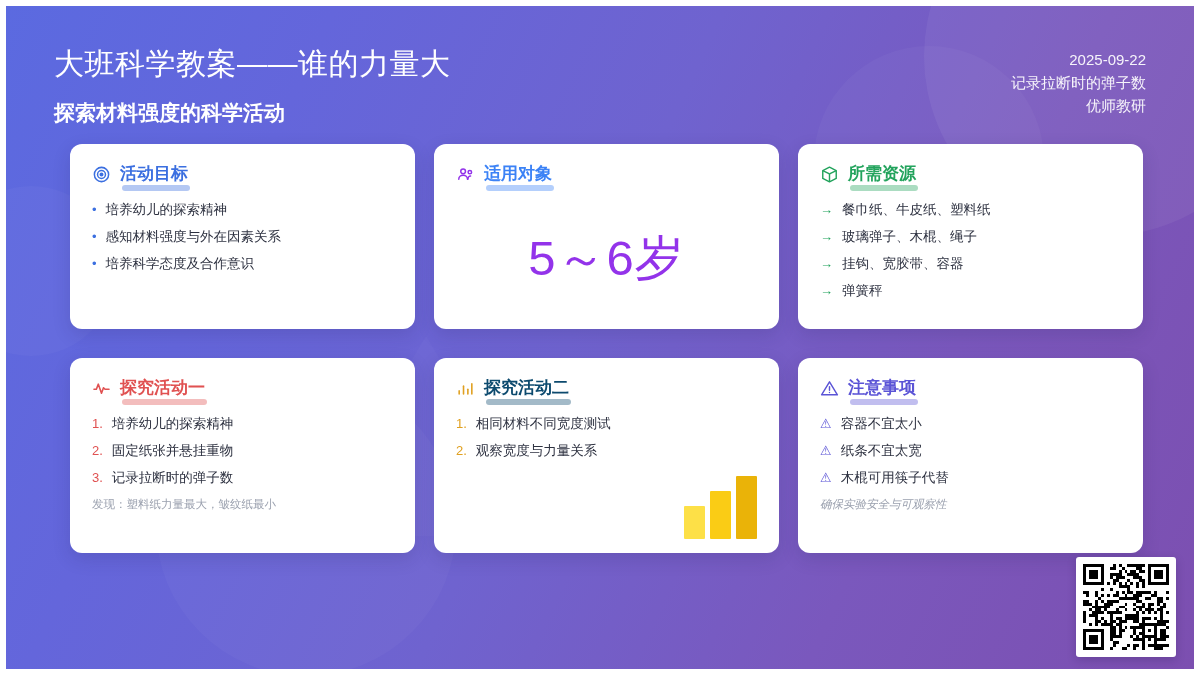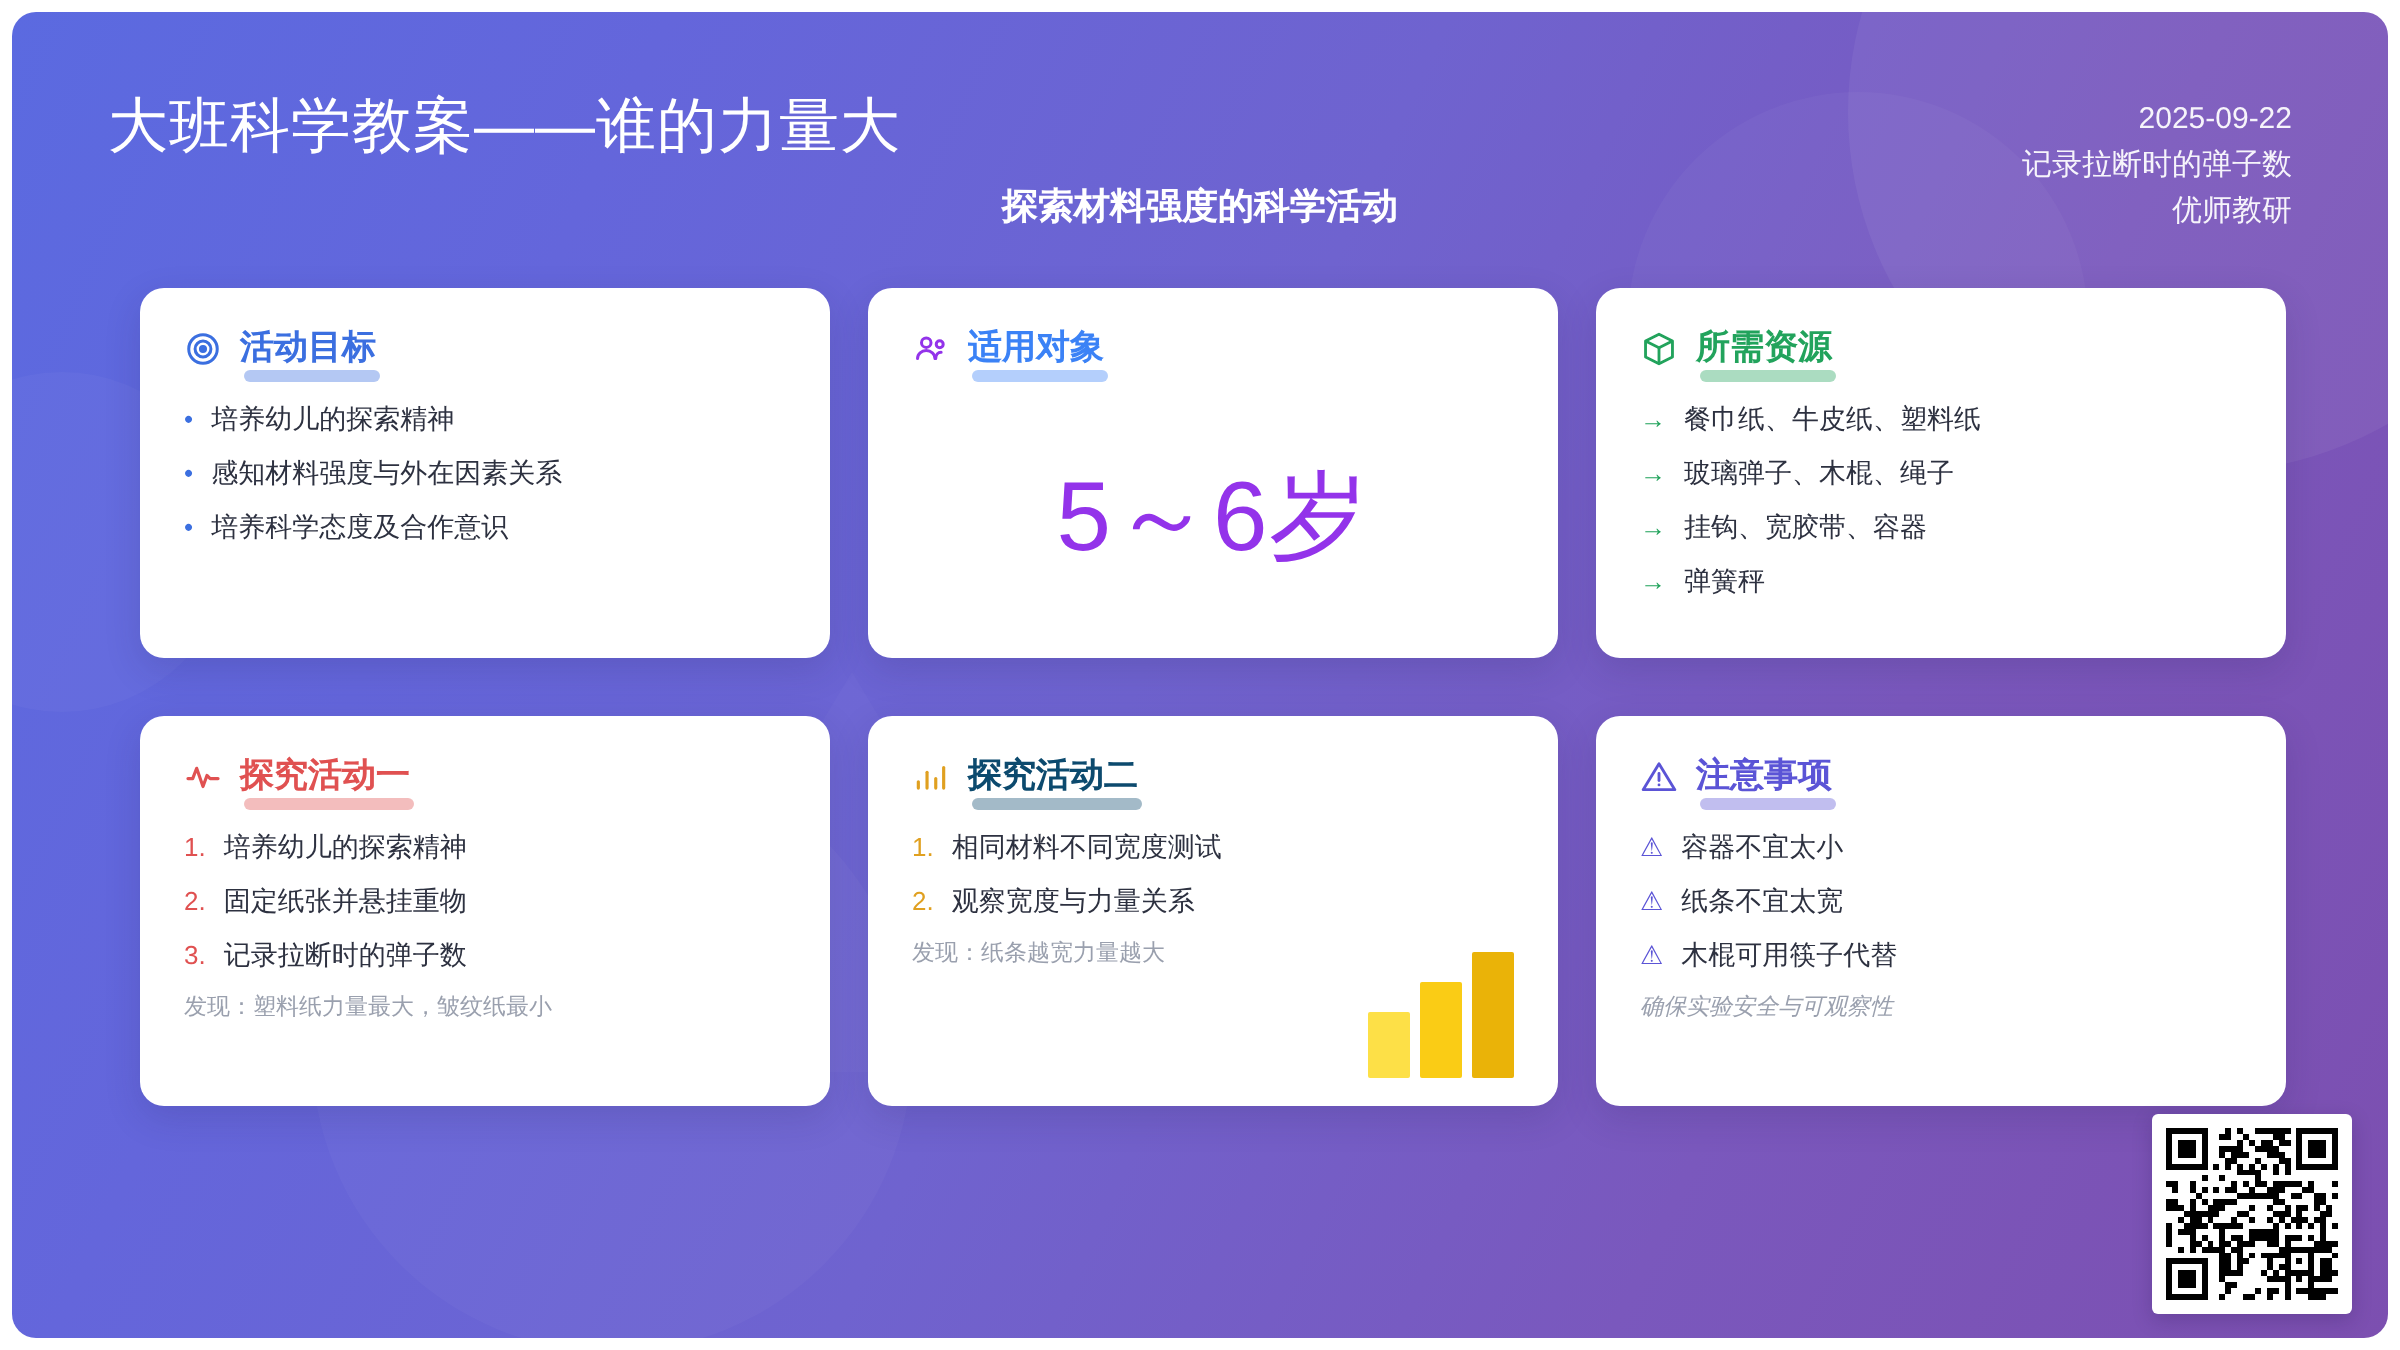--- a/index.html
+++ b/index.html
@@ -6,21 +6,21 @@
   html, body {
     width: 1200px; height: 675px;
     background: #ffffff;
     font-family: "Liberation Sans", "DejaVu Sans", sans-serif;
     overflow: hidden;
   }
   .slide {
     position: absolute;
     left: 6px; top: 6px;
     width: 1188px; height: 663px;
-    border-radius: 12px;
+    border-radius: 0;
     background: linear-gradient(115deg, #5b6ae0 0%, #6466db 22%, #6f63cf 48%, #7a58bd 74%, #7c4fb0 100%);
     overflow: hidden;
   }
   
   .deco { position: absolute; border-radius: 50%; pointer-events: none; }
   .deco-a { width: 360px; height: 360px; right: -90px; top: -130px;
             background: rgba(255,255,255,0.055); }
   .deco-b { width: 230px; height: 230px; right: 150px; top: 40px;
             background: rgba(255,255,255,0.035); }
   .deco-c { width: 300px; height: 300px; left: 150px; top: 370px;
@@ -32,22 +32,22 @@
             border-right: 120px solid transparent;
             border-bottom: 200px solid rgba(255,255,255,0.022); }
 
   
   .header { position: absolute; left: 48px; top: 38px; right: 48px; height: 86px; }
   .title {
     font-size: 30px; color: #ffffff; font-weight: 400;
     letter-spacing: 0.5px; line-height: 40px; white-space: nowrap;
   }
   .subtitle {
-    font-size: 18px; color: #ffffff; font-weight: 700;
-    margin-top: 6px; line-height: 26px; white-space: nowrap; text-align: center;
+    font-size: 21px; color: #ffffff; font-weight: 700;
+    margin-top: 16px; line-height: 26px; white-space: nowrap;
   }
   .meta {
     position: absolute; right: 0; top: 4px;
     text-align: right; color: rgba(255,255,255,0.93);
     font-size: 15px; line-height: 23px;
   }
   .meta div { white-space: nowrap; }
 
   
   .grid {
@@ -255,21 +255,20 @@
       <ol>
         <li class="li">
           <span class="mk" style="color:#e0a020">1.</span>
           <span class="tx">相同材料不同宽度测试</span>
         </li>
         <li class="li">
           <span class="mk" style="color:#e0a020">2.</span>
           <span class="tx">观察宽度与力量关系</span>
         </li>
       </ol>
-      <div class="note">发现：纸条越宽力量越大</div>
       <div class="bars">
         <span style="height: 33px; background: rgb(253, 224, 71);"></span>
         <span style="height: 48px; background: rgb(250, 204, 21);"></span>
         <span style="height: 63px; background: rgb(234, 179, 8);"></span>
       </div>
     </div>
 
     <div class="card">
       <div class="card-head">
         <span class="ico">

